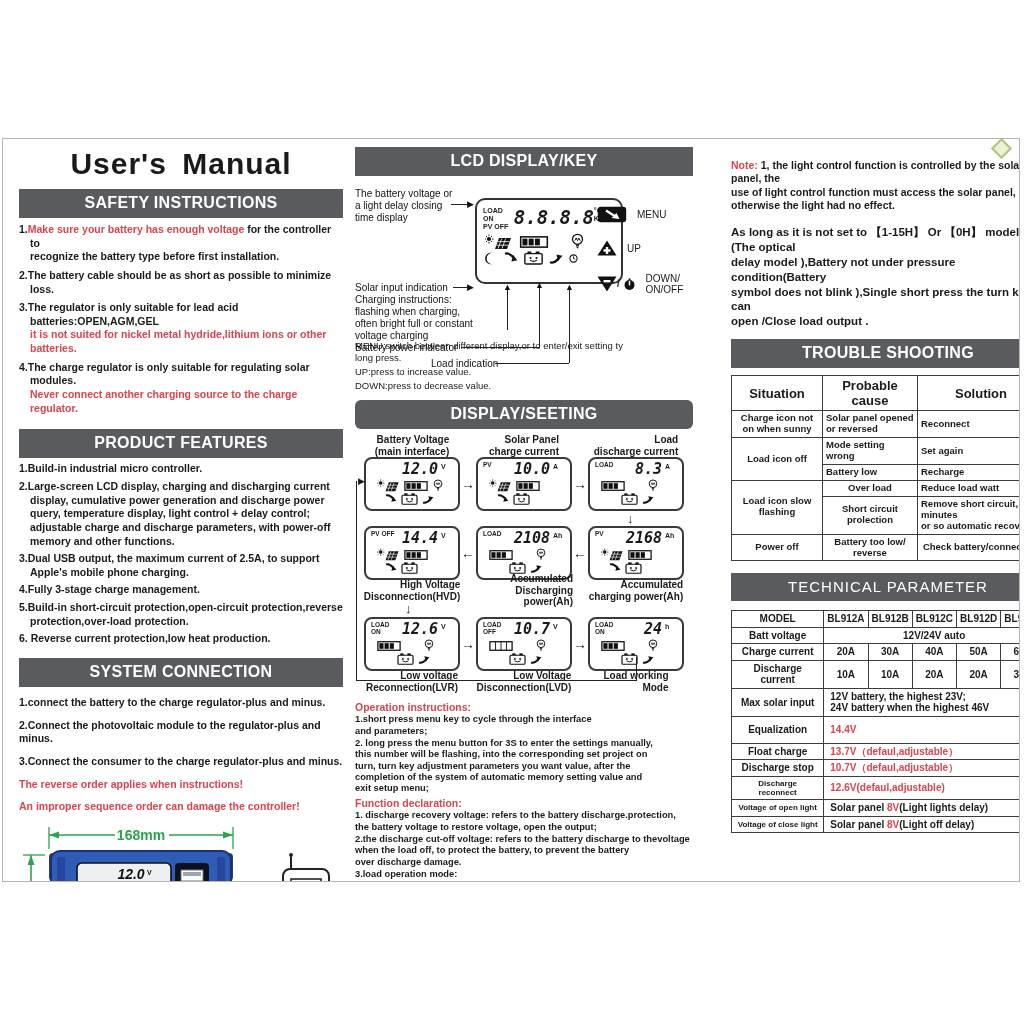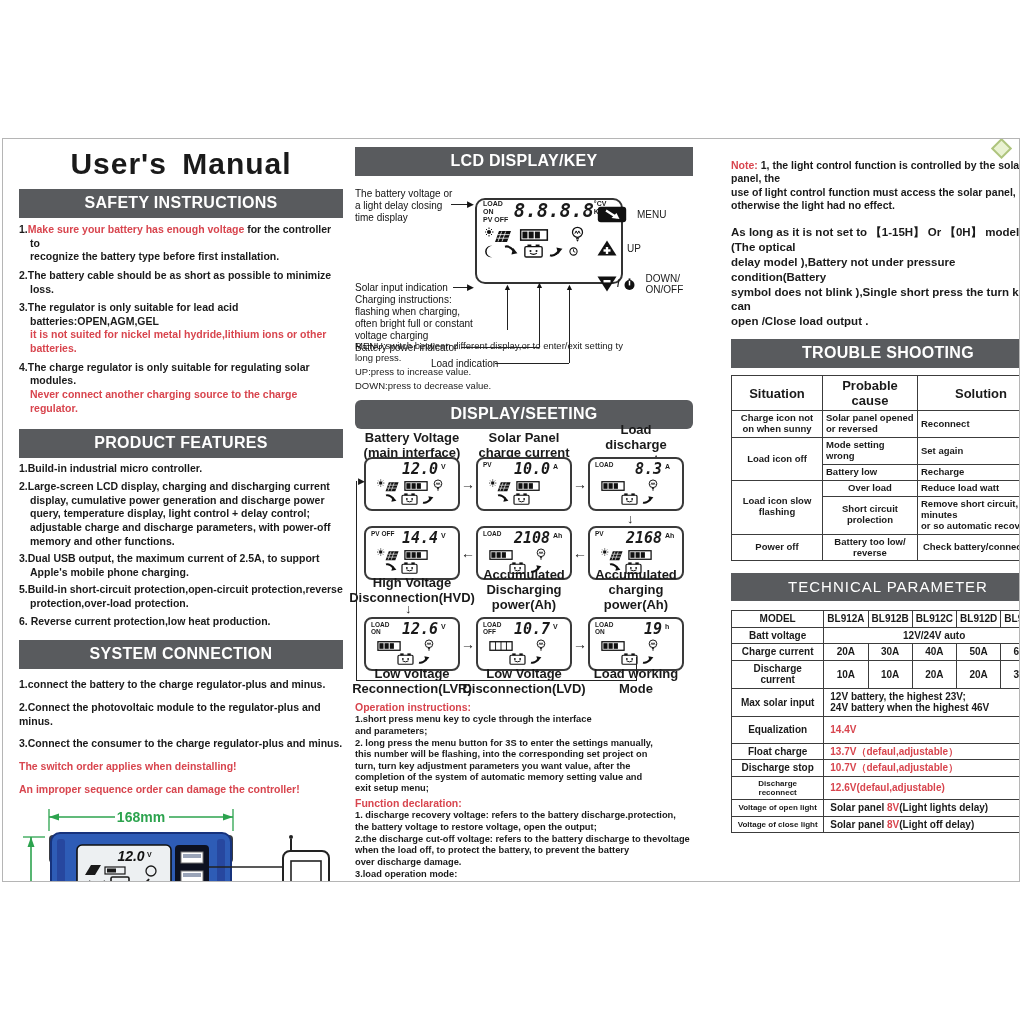--- a/index.html
+++ b/index.html
@@ -19,39 +19,39 @@
   
   .btxt{font-size:10.5px;font-weight:bold;line-height:1.3;}
   .safety p{margin:5px 0;padding-left:11px;text-indent:-11px;}
   .feat p{margin:4px 0;padding-left:11px;text-indent:-11px;}
   .conn p{margin:9px 0;}
   .warn{margin:9px 0;font-weight:bold;}
   
   .lcdkey{position:relative;height:156px;margin-top:6px;font-weight:normal;}
   .ann{position:absolute;font-size:10px;line-height:1.2;color:#111;}
   .bigLcd{position:absolute;left:120px;top:16px;width:148px;height:86px;border:2px solid #333;
-          border-radius:10px;background:#fff;box-sizing:border-box;padding:0 6px 2px;}
+          border-radius:10px;background:#fff;box-sizing:border-box;padding:7px 6px 2px;}
   .bl-r1{display:flex;align-items:flex-start;}
   .bl-stack{display:flex;flex-direction:column;font-size:7px;font-weight:bold;line-height:1.15;width:32px;}
   .digits{font-family:"DejaVu Sans Mono",monospace;font-style:italic;font-weight:bold;
           font-size:19px;line-height:20px;letter-spacing:0;flex:1;text-align:center;}
   .bl-units{width:22px;text-align:left;}
   .bl-r2{display:flex;align-items:center;gap:8px;margin:2px 0 1px;padding-left:2px;}
   .bl-r3{display:flex;align-items:center;gap:6px;padding-left:2px;}
   .keys{position:absolute;left:242px;top:24px;width:96px;}
   .key{display:flex;align-items:center;gap:10px;margin-bottom:17px;font-size:10px;font-weight:normal;}
   .keydesc{font-size:9.5px;line-height:1.25;margin-top:2px;}
   .connline{position:absolute;border-top:1.4px solid #222;}
   .connvert{position:absolute;border-left:1.4px solid #222;}
   .ah{position:absolute;font-size:9px;color:#111;}
   
   .screens{position:relative;margin-top:6px;}
   .srow{display:flex;justify-content:center;}
   .scell{width:98px;display:flex;flex-direction:column;align-items:center;}
-  .cap{font-size:13px;font-weight:bold;text-align:center;line-height:1.15;height:22px;display:flex;align-items:center;justify-content:center;}
+  .cap{font-size:10px;font-weight:bold;text-align:right;line-height:1.15;height:22px;display:flex;align-items:center;justify-content:center;}
   .scr{width:96px;height:54px;border:2px solid #3a3a3a;border-radius:8px;background:#fff;
        box-sizing:border-box;padding:2px 5px 1px;display:flex;flex-direction:column;}
   .scr-top{display:flex;align-items:flex-start;height:19px;}
   .badge{font-size:6.5px;font-weight:bold;line-height:1.1;width:26px;white-space:pre-line;}
   .sval{flex:1;text-align:right;font-family:"DejaVu Sans Mono",monospace;font-style:italic;
         font-weight:bold;font-size:15px;line-height:16px;}
   .sunit{font-size:7px;font-weight:bold;margin:2px 0 0 3px;width:12px;}
   .scr-mid{display:flex;align-items:center;gap:5px;height:12px;padding-left:6px;}
   .scr-bot{display:flex;align-items:center;gap:4px;height:15px;padding-left:14px;}
   .harr{width:14px;display:flex;align-items:center;justify-content:center;font-weight:bold;font-size:14px;}
@@ -194,30 +194,31 @@
       <p>2.The battery cable should be as short as possible to minimize loss.</p>
       <p><span>3.The regulator is only suitable for lead acid batteries:OPEN,AGM,GEL</span><br><span class="red">it is not suited for nickel metal hydride,lithium ions or other batteries.</span></p>
       <p><span>4.The charge regulator is only suitable for regulating solar modules.</span><br><span class="red">Never connect another charging source to the charge regulator.</span></p>
     </div>
 
     <div class="hbar" style="margin-top:14px;">PRODUCT FEATURES</div>
     <div class="btxt feat">
       <p>1.Build-in industrial micro controller.</p>
       <p>2.Large-screen LCD display, charging and discharging current display, cumulative power generation and discharge power query, temperature display, light control + delay control; adjustable charge and discharge parameters, with power-off memory and other functions.</p>
       <p>3.Dual USB output, the maximum current of 2.5A, to support Apple's mobile phone charging.</p>
+      <p>4.Fully 3-stage  charge management.</p>
       <p>5.Build-in short-circuit protection,open-circuit protection,reverse protection,over-load protection.</p>
       <p>6. Reverse current protection,low heat production.</p>
     </div>
 
     <div class="hbar" style="margin-top:12px;">SYSTEM CONNECTION</div>
     <div class="btxt conn">
       <p>1.connect the battery to the charge regulator-plus and minus.</p>
       <p>2.Connect the photovoltaic module to the regulator-plus and minus.</p>
       <p>3.Connect the consumer to the charge regulator-plus and minus.</p>
-      <p class="warn red">The switch order applies when deinstalling!</p>
+      <p class="warn red">The reverse order applies when instructions!</p>
       <p class="warn red">An improper sequence order can damage the controller!</p>
     </div>
 
     
     <svg width="324" height="238" viewBox="0 0 324 238">
 
       <g stroke="#2ca34e" stroke-width="1.6" fill="#2ca34e">
         <line x1="30" y1="12" x2="96" y2="12"></line>
           <line x1="150" y1="12" x2="214" y2="12"></line>
         <polygon points="30,12 40,8.5 40,15.5" stroke="none"></polygon>
@@ -692,21 +693,21 @@
             </div>
           </div>
           <div class="cap pl">Low Voltage
 Disconnection(LVD)</div>
         </div>
         <div class="harr b">→</div>
         <div class="scell">
           <div class="scr">
             <div class="scr-top">
                 <span class="badge">LOAD ON</span>
-                <span class="sval">19</span>
+                <span class="sval">24</span>
                 <span class="sunit">h</span>
               </div>
             <div class="scr-mid">
               <svg class="ic" width="24" height="10">
                   <use href="#i-bars3"></use>
                 </svg>
               <svg class="ic" width="10" height="13" style="margin-left:18px;">
                   <use href="#i-bulb"></use>
                 </svg>
             </div>

